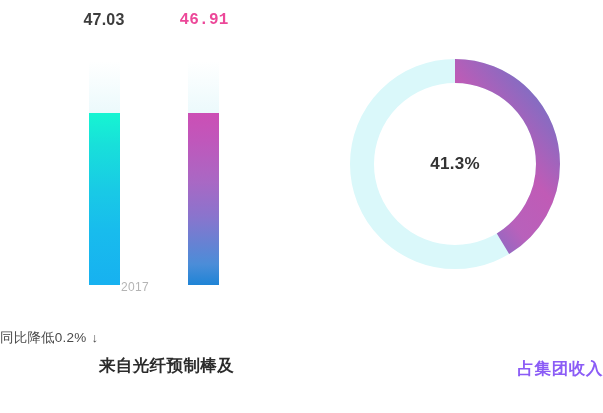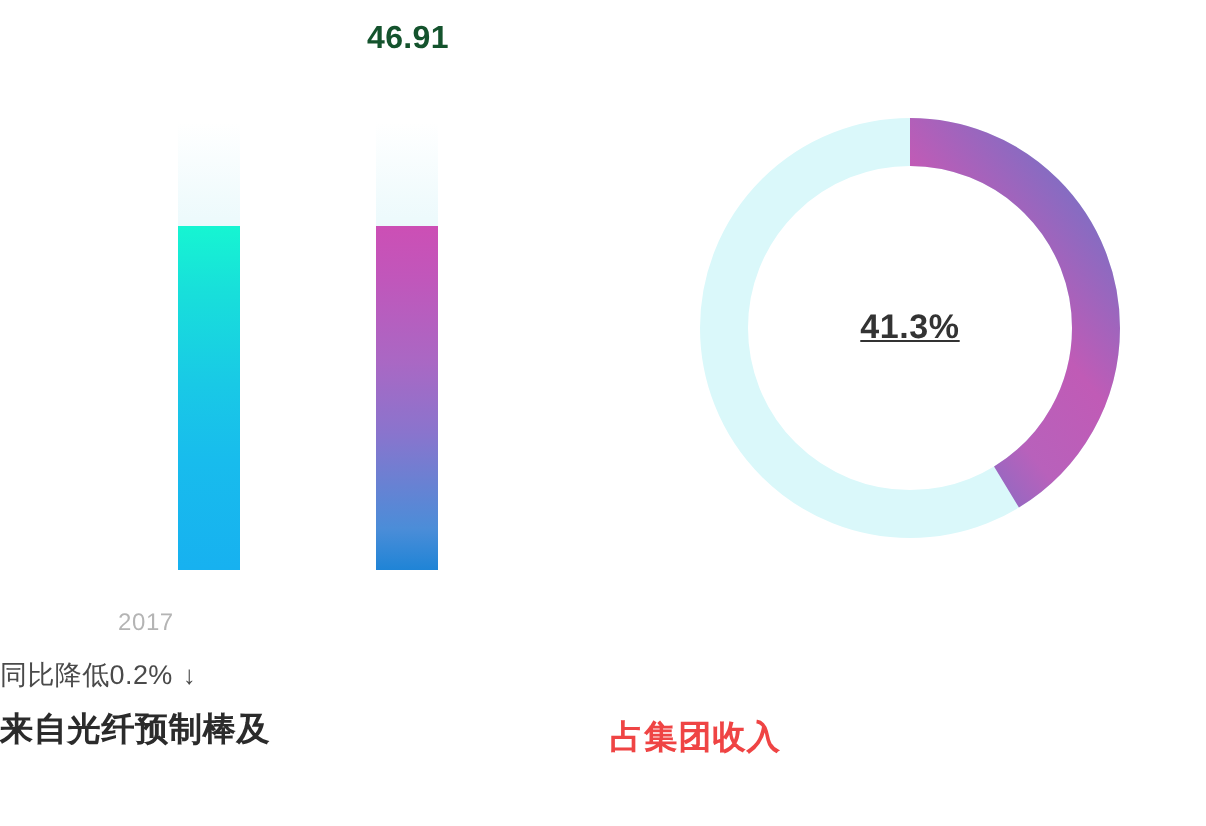--- a/index.html
+++ b/index.html
@@ -27,21 +27,21 @@
 
   .bar-value {
     position: absolute;
     top: 11px;
     width: 90px;
     text-align: center;
     font-size: 16px;
     letter-spacing: 0.2px;
     color: #3b3b3b;
   }
-  .bar-value.is-current { font-weight: bold; color: #14532d; }
+  .bar-value.is-current { font-weight: bold; color: #ec4899; font-family: Liberation Mono, monospace; }
   .bar-value.is-prev    { font-weight: bold; color: #3d3d3d; }
   #value-2017 { left: 59px; }
   #value-2018 { left: 159px; }
 
   .bar-column {
     position: absolute;
     width: 31px;
     top: 61px;
     height: 224px;
   }
@@ -66,23 +66,23 @@
     height: 172px;
     background: linear-gradient(180deg, #16f5d2 0%, #18e0da 18%, #19c9e6 46%, #18bced 68%, #17b1f0 100%);
   }
   #fill-2018 {
     height: 172px;
     background: linear-gradient(180deg, #cc4fb5 0%, #c057bb 16%, #a968c4 40%, #8a74cd 60%, #4b8dd8 88%, #1f84d6 100%);
   }
 
   .bar-axis-label {
     position: absolute;
-    top: 304px;
+    top: 280px;
     width: 90px;
-    text-align: left;
+    text-align: right;
     font-size: 12px;
     letter-spacing: 0.3px;
   }
   #axis-2017 { left: 59px; color: #b4b4b4; font-weight: normal; }
   #axis-2018 { left: 159px; color: #2e2e2e; font-weight: bold; }
 
   #delta-line {
     position: absolute;
     left: 0;
     top: 329px;
@@ -92,26 +92,27 @@
     color: #4a4a4a;
     letter-spacing: 0.2px;
   }
   #delta-arrow { margin-left: 5px; font-size: 13px; }
 
   #bar-caption {
     position: absolute;
     left: 0;
     top: 353px;
     width: 305px;
-    text-align: left;
+    text-align: center;
     font-size: 16.5px;
     font-weight: bold;
     color: #2b2b2b;
     line-height: 25px;
     letter-spacing: 0.4px;
+    padding-left: 14px;
   }
   #bar-caption .caption-line { display: block; }
 
   
   #donut-panel {
     position: absolute;
     left: 305px;
     top: 0;
     width: 298px;
     height: 413px;
@@ -131,39 +132,39 @@
     width: 222px;
     height: 222px;
     display: flex;
     align-items: center;
     justify-content: center;
     font-size: 17px;
     font-weight: bold;
     color: #333333;
     letter-spacing: 0.3px;
     pointer-events: none;
-    text-decoration: underline;
   }
   #donut-caption {
     position: absolute;
     left: 0;
     top: 358px;
     width: 298px;
-    text-align: left;
+    text-align: right;
     font-size: 16.5px;
     font-weight: bold;
-    color: #ef4444;
+    color: #8b5cf6;
     letter-spacing: 0.6px;
   }
 </style>
 </head>
 <body>
 
 <div id="bar-panel">
 
+  <div class="bar-value is-prev" id="value-2017">47.03</div>
 
   <div class="bar-value is-current" id="value-2018">46.91</div>
 
   <div class="bar-column" id="column-2017">
     <div class="bar-track"></div>
     <div class="bar-fill" id="fill-2017" style="height: 172.032px;"></div>
   </div>
 
   <div class="bar-column" id="column-2018">
     <div class="bar-track"></div>

